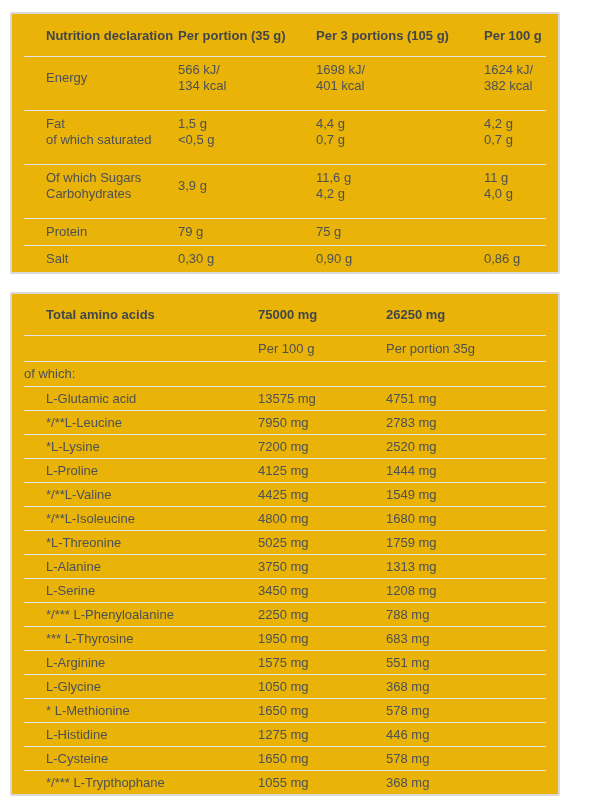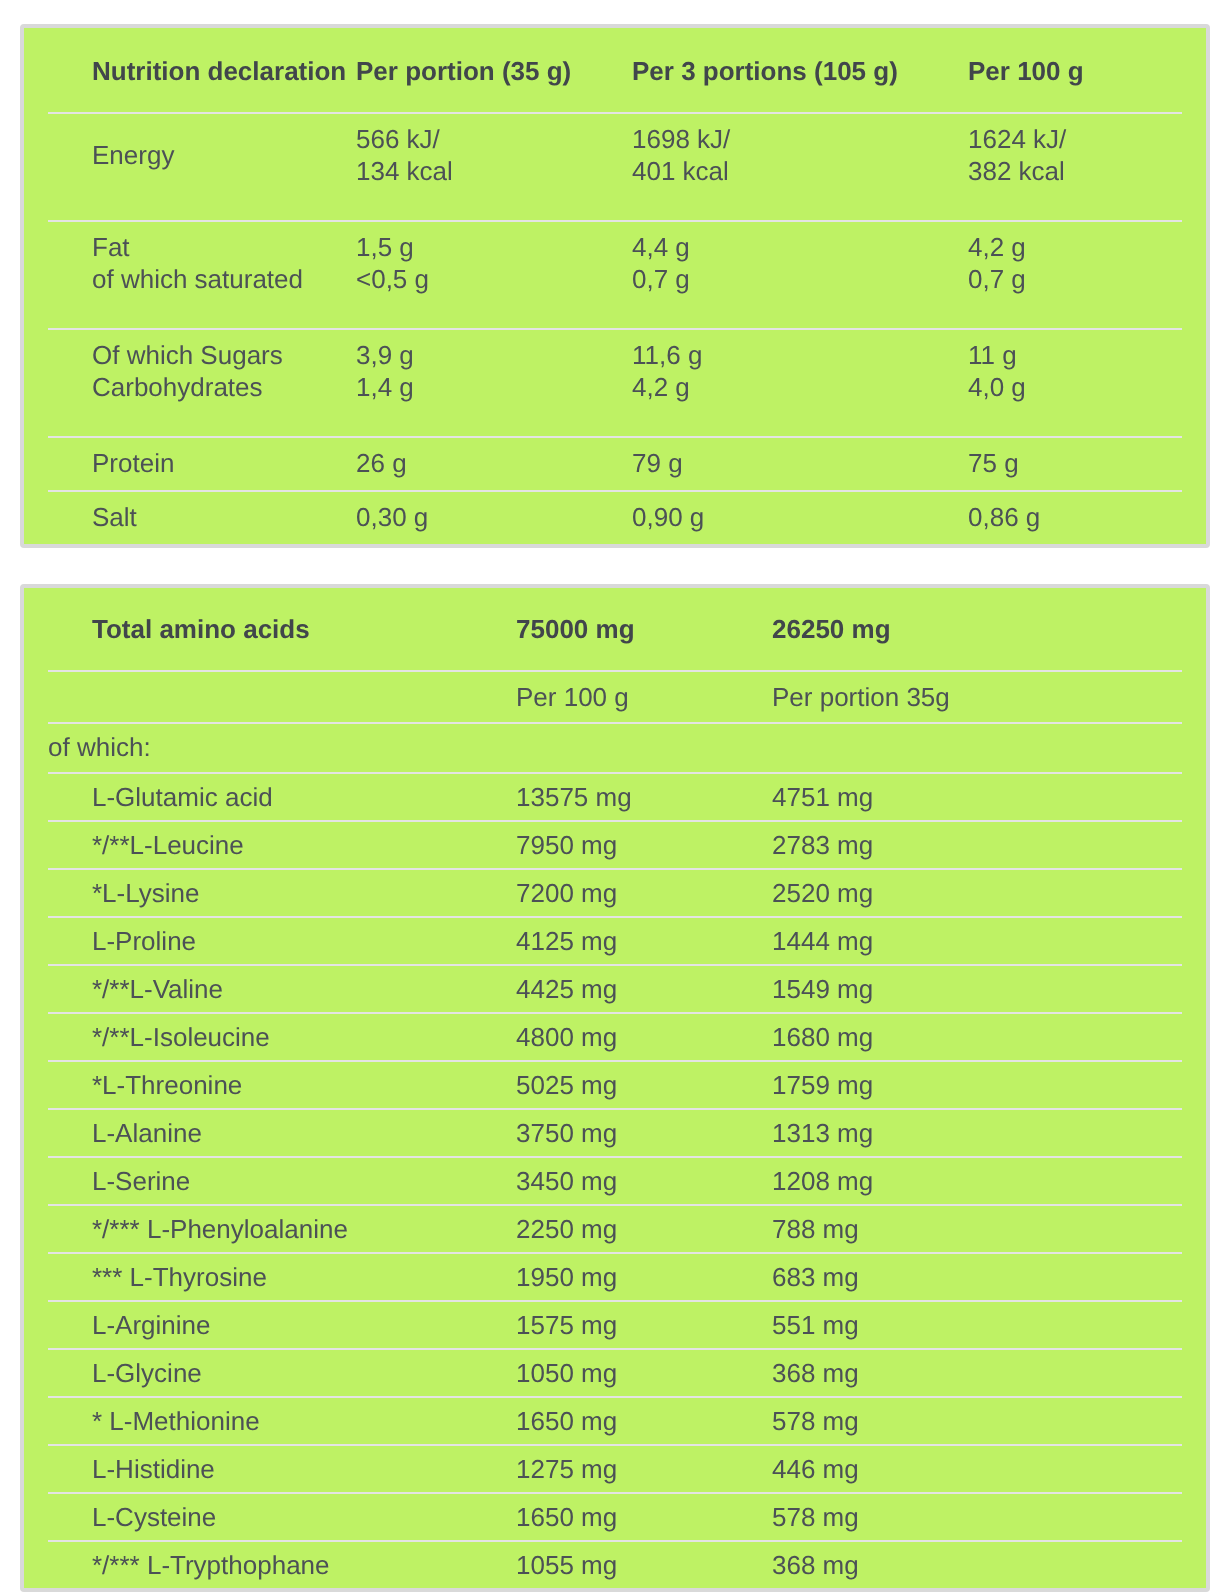--- a/index.html
+++ b/index.html
@@ -5,25 +5,25 @@
   * { box-sizing: border-box; margin: 0; padding: 0; }
   html, body { background: #ffffff; }
   body {
     width: 615px; height: 798px; overflow: hidden;
     font-family: "Liberation Sans", "DejaVu Sans", sans-serif;
     font-size: 13px; color: #4c5156;
   }
   .page { padding: 12px 9px 0 10px; }
 
   .card {
-    width: 595px;
+    width: 550px;
     border: 2px solid #d9d9d9;
     border-radius: 2px;
     padding: 0 12px;
-    background: #bef264;
+    background: #eab308;
   }
   .card-amino { margin-top: 18px; }
 
   .row {
     display: grid;
     padding-left: 22px;
     align-items: center;
     border-bottom: 1px solid #e4e4e4;
   }
   .row.last { border-bottom: none; }
@@ -92,37 +92,33 @@
             <div class="line">0,7 g</div>
           </div>
         </div>
         <div class="row t1 lines-2">
           <div>
             <div class="line">Of which Sugars</div>
             <div class="line">Carbohydrates</div>
           </div>
           <div>
             <div class="line">3,9 g</div>
-            <div class="line">1,4 g</div>
           </div>
           <div>
             <div class="line">11,6 g</div>
             <div class="line">4,2 g</div>
           </div>
           <div>
             <div class="line">11 g</div>
             <div class="line">4,0 g</div>
           </div>
         </div>
         <div class="row t1 lines-1">
           <div>
             <div class="line">Protein</div>
-          </div>
-          <div>
-            <div class="line">26 g</div>
           </div>
           <div>
             <div class="line">79 g</div>
           </div>
           <div>
             <div class="line">75 g</div>
           </div>
         </div>
         <div class="row t1 lines-1 last">
           <div>

